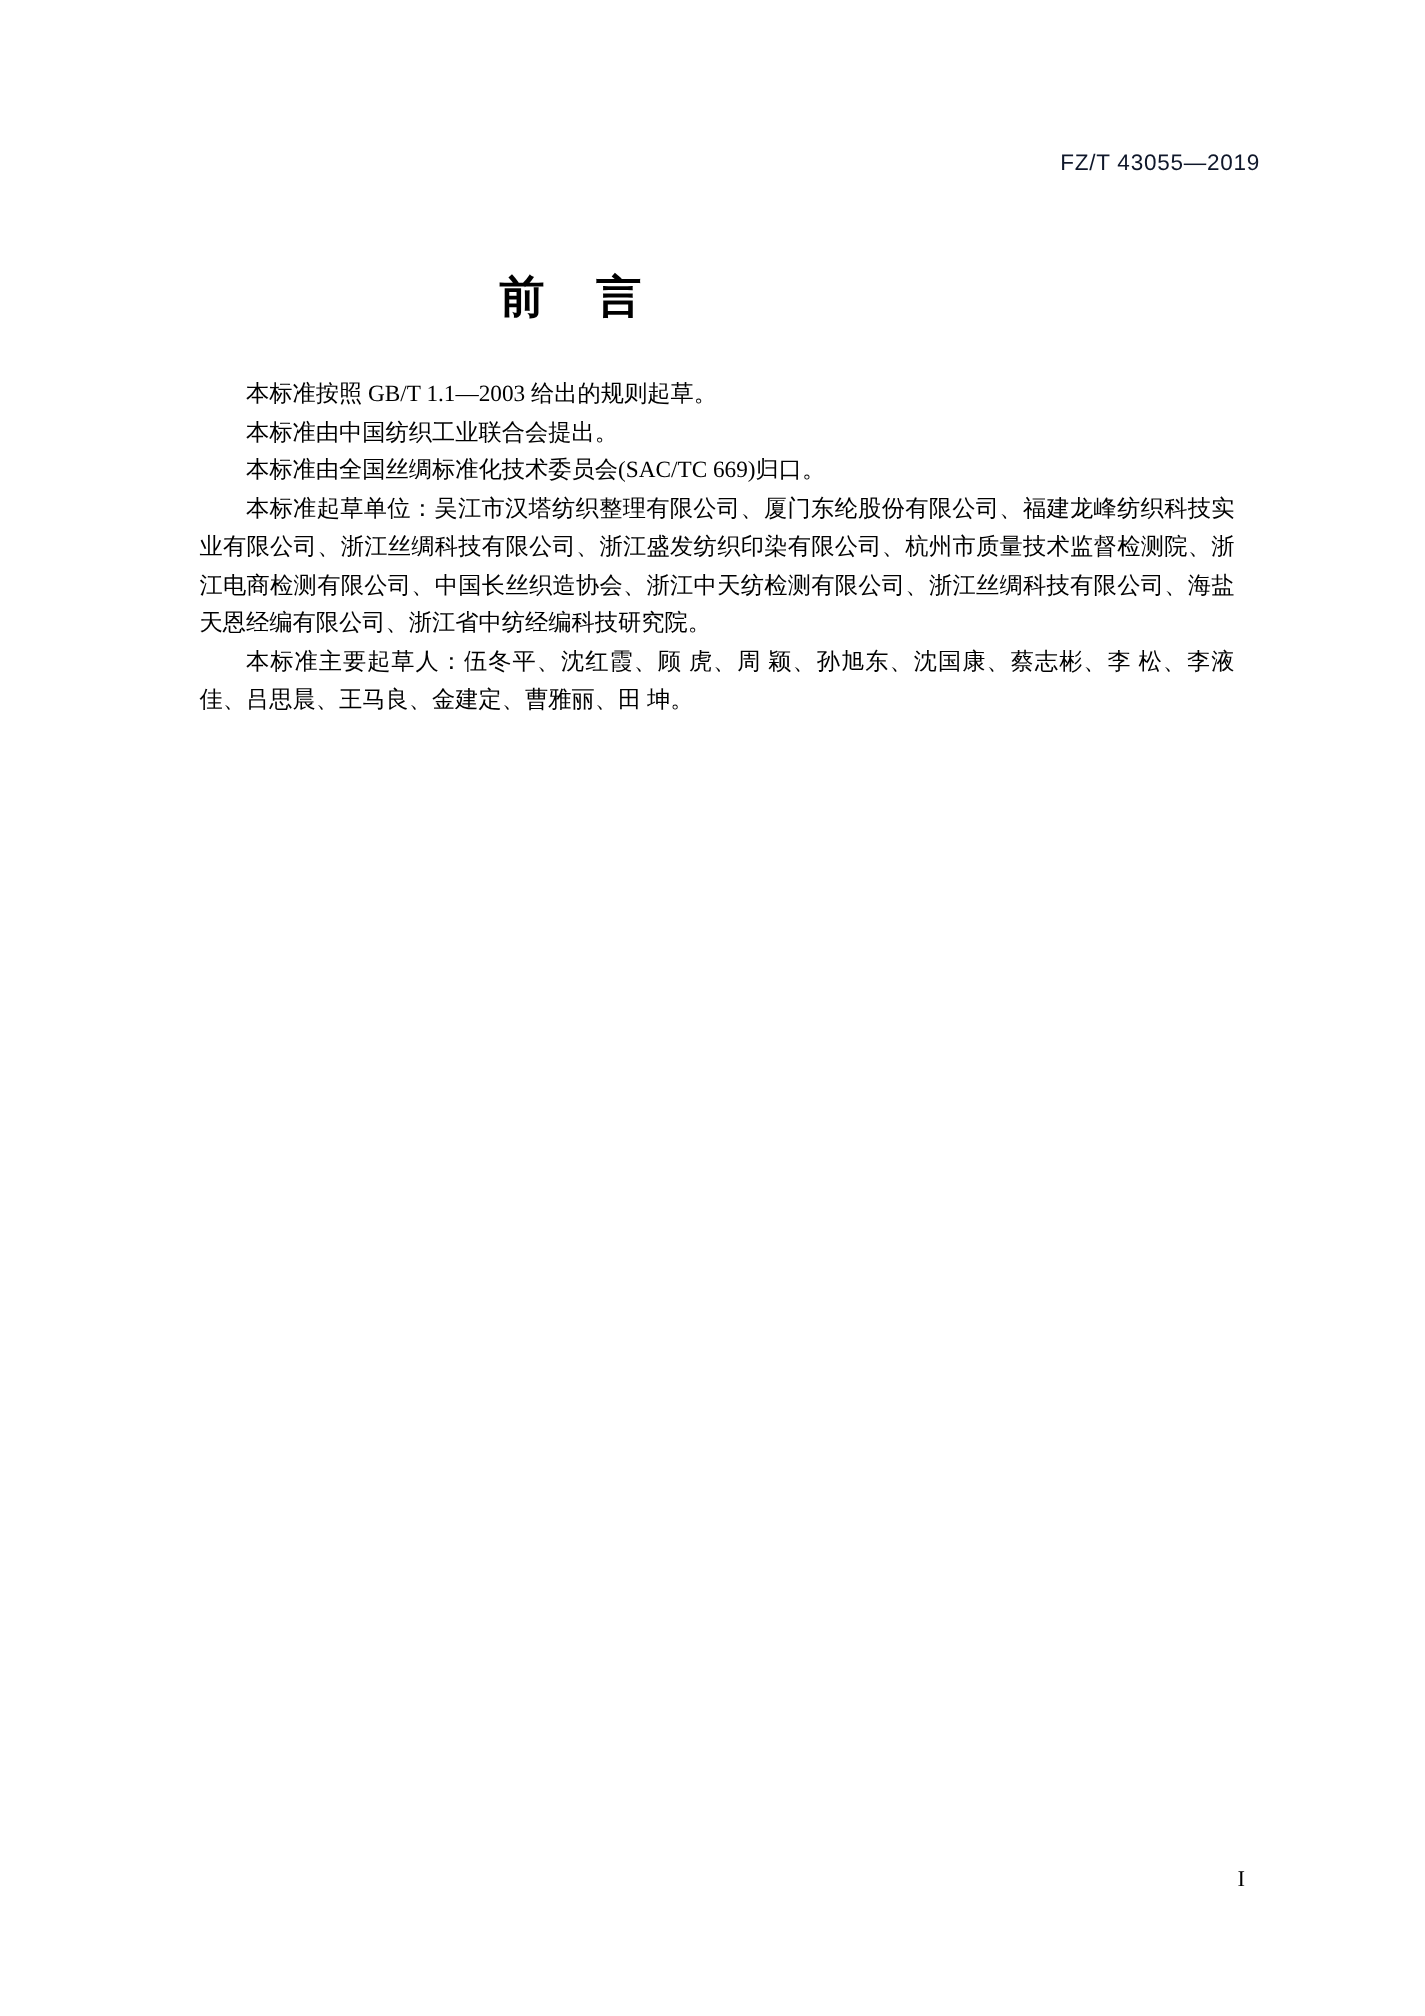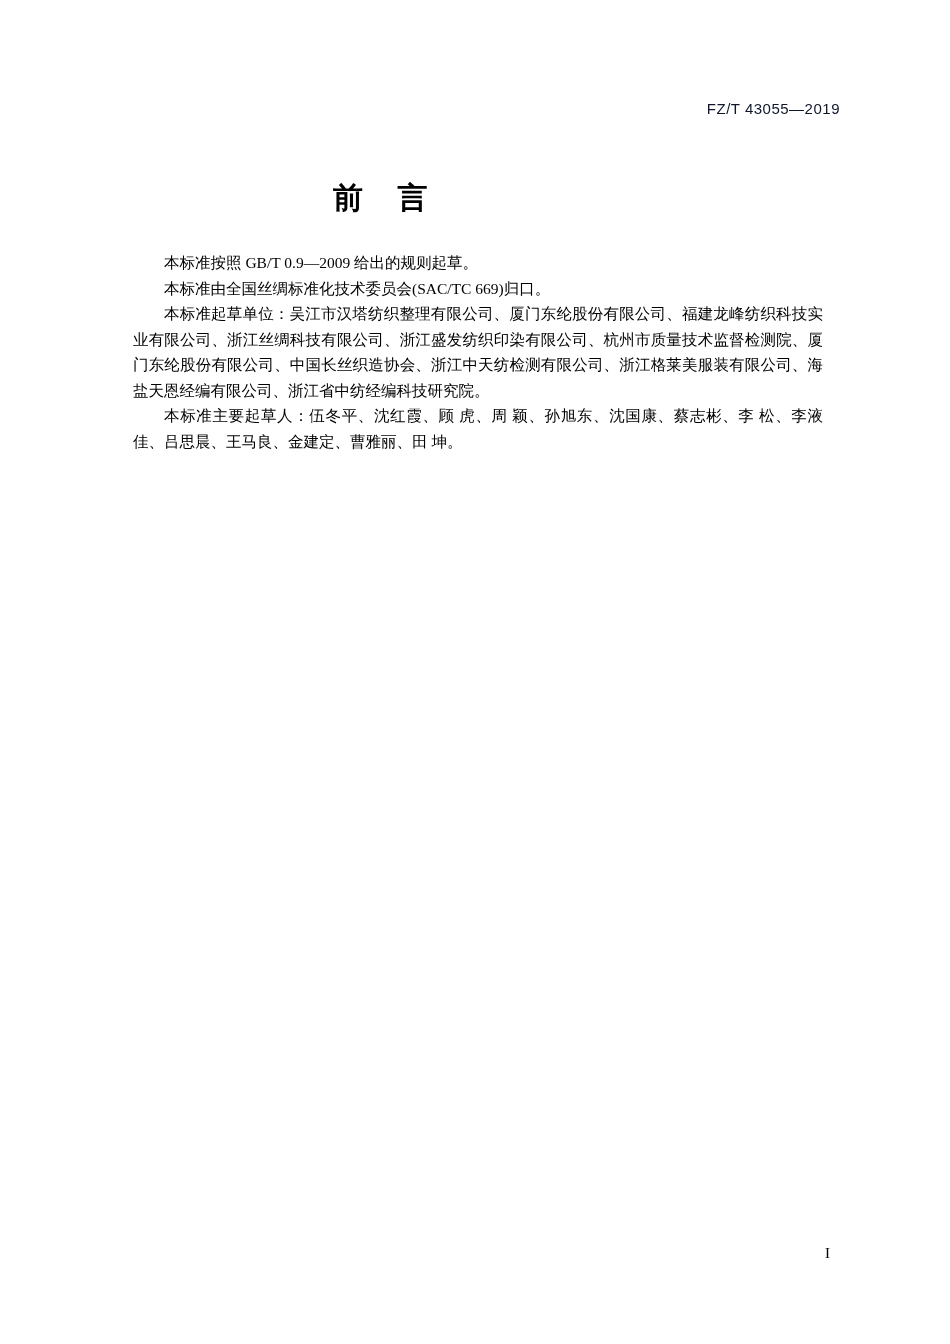--- a/index.html
+++ b/index.html
@@ -67,21 +67,22 @@
 
 <div class="page">
 
   <div class="header-code">FZ/T 43055—2019</div>
 
   <div class="doc-title">
     <span>前</span><span class="spacer"></span><span>言</span>
   </div>
 
   <div class="body-block">
-    <p class="para">本标准按照 GB/T 0.9—2009 给出的规则起草。</p>
+    <p class="para">本标准按照 GB/T 1.1—2003 给出的规则起草。</p>
+    <p class="para">本标准由中国纺织工业联合会提出。</p>
     <p class="para">本标准由全国丝绸标准化技术委员会(SAC/TC 669)归口。</p>
-    <p class="para">本标准起草单位：吴江市汉塔纺织整理有限公司、厦门东纶股份有限公司、福建龙峰纺织科技实业有限公司、浙江丝绸科技有限公司、浙江盛发纺织印染有限公司、杭州市质量技术监督检测院、厦门东纶股份有限公司、中国长丝织造协会、浙江中天纺检测有限公司、浙江格莱美服装有限公司、海盐天恩经编有限公司、浙江省中纺经编科技研究院。</p>
+    <p class="para">本标准起草单位：吴江市汉塔纺织整理有限公司、厦门东纶股份有限公司、福建龙峰纺织科技实业有限公司、浙江丝绸科技有限公司、浙江盛发纺织印染有限公司、杭州市质量技术监督检测院、浙江电商检测有限公司、中国长丝织造协会、浙江中天纺检测有限公司、浙江丝绸科技有限公司、海盐天恩经编有限公司、浙江省中纺经编科技研究院。</p>
     <p class="para">本标准主要起草人：伍冬平、沈红霞、顾 虎、周 颖、孙旭东、沈国康、蔡志彬、李 松、李液佳、吕思晨、王马良、金建定、曹雅丽、田 坤。</p>
   </div>
 
   <div class="page-number">I</div>
 
 </div>
 
 </body></html>

